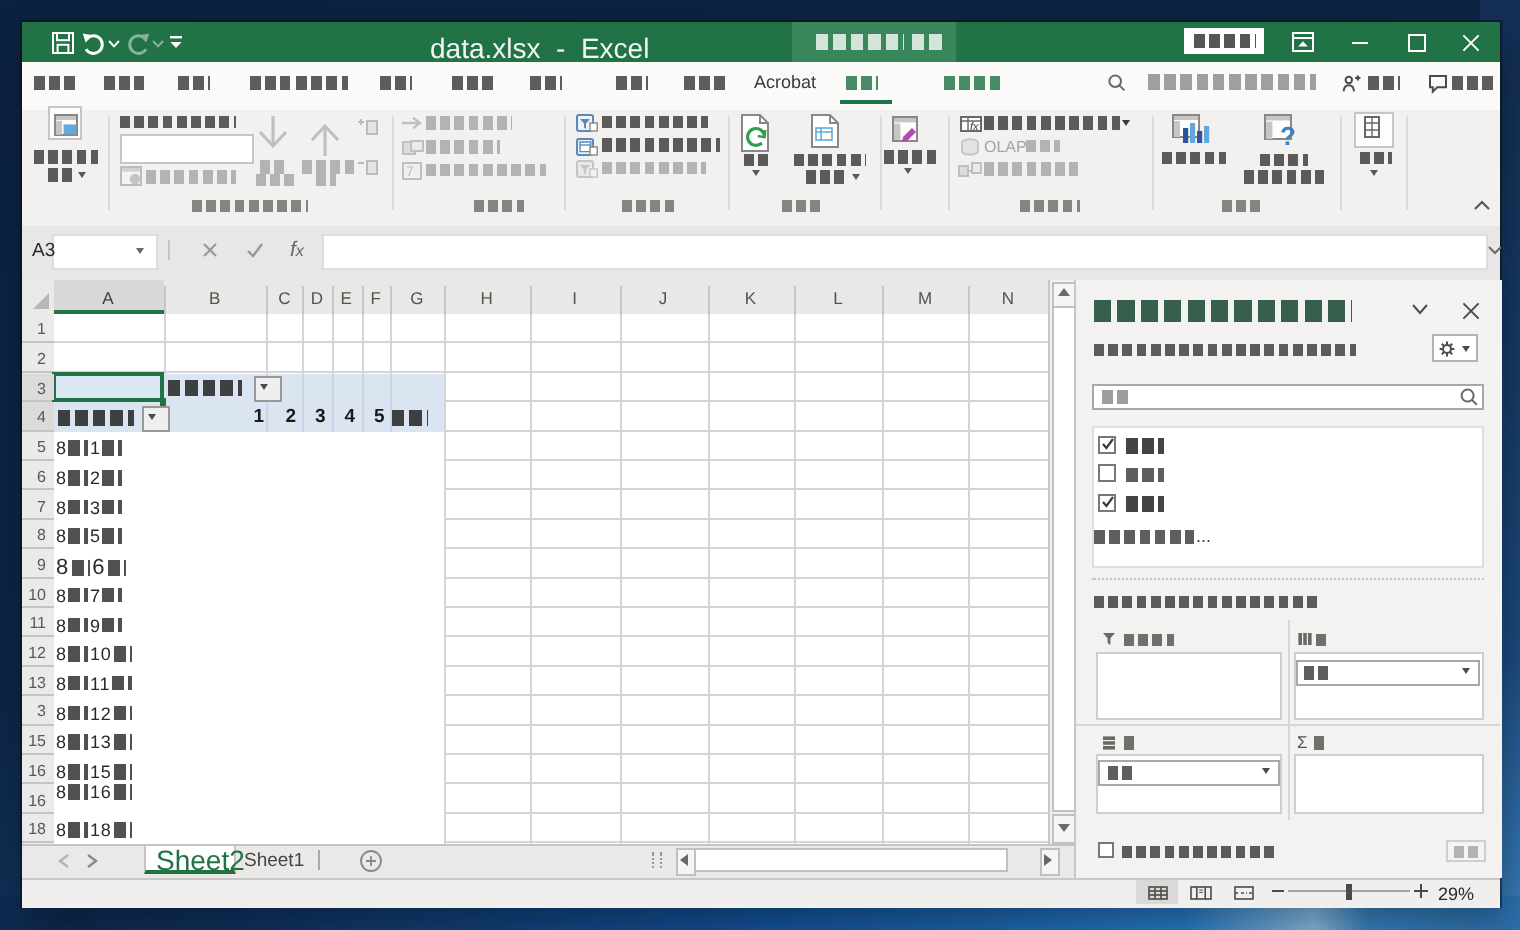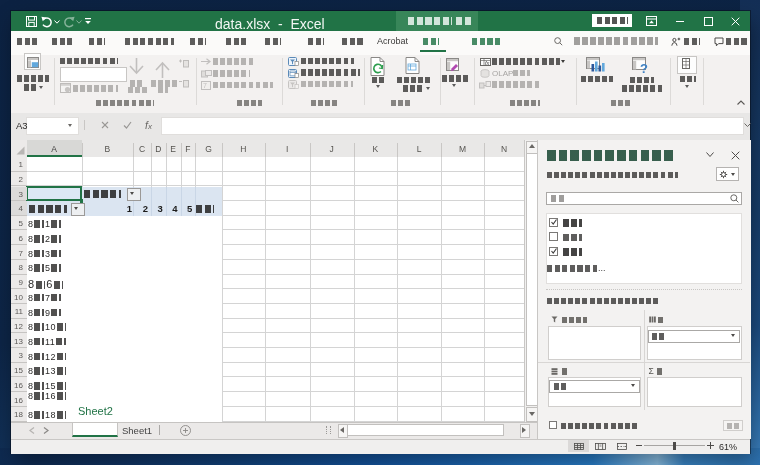--- a/index.html
+++ b/index.html
@@ -461,21 +461,21 @@
     </svg>
 
 <div class="t" style="left:11px;top:422px;width:526px;height:16.5px;background:#ebe9e8;border-top:1px solid #c6c4c2"></div>
 <svg class="t" style="left:29px;top:427px" width="6" height="7" viewBox="0 0 6 7">
       <path d="M5 0.5 L1 3.5 L5 6.5" fill="none" stroke="#b5b3b1" stroke-width="1.2"></path>
     </svg>
 <svg class="t" style="left:43px;top:427px" width="6" height="7" viewBox="0 0 6 7">
       <path d="M1 0.5 L5 3.5 L1 6.5" fill="none" stroke="#8a8886" stroke-width="1.2"></path>
     </svg>
 <div class="t" style="left:71.6px;top:422.5px;width:44px;height:12px;background:#fff;border-left:1px solid #c6c4c2;border-right:1px solid #c6c4c2;border-bottom:2.2px solid #217346"></div>
-<div class="t" style="left:78px;top:405px;font-size:11px;color:#217346">Sheet2</div>
+<div class="t" style="left:78px;top:422px;font-size:14px;color:#217346">Sheet2</div>
 <div class="t" style="left:122px;top:424.5px;font-size:9.5px;color:#444">Sheet1</div>
 <div class="t" style="left:158.7px;top:425px;width:1px;height:10px;background:#aaa8a6"></div>
 <svg class="t" style="left:179.5px;top:424.5px" width="11" height="11" viewBox="0 0 11 11">
       <circle cx="5.5" cy="5.5" r="5" fill="none" stroke="#8a8886" stroke-width="0.9"></circle>
       <path d="M5.5 3 v5 M3 5.5 h5" stroke="#8a8886" stroke-width="0.9"></path>
     </svg>
 
 <div class="t" style="left:326px;top:426px;width:2.5px;height:8px;border-left:1px dotted #9a9896;border-right:1px dotted #9a9896"></div>
 <div class="t" style="left:337.9px;top:423.7px;width:8px;height:12.4px;background:#f6f5f4;border:1px solid #c2c0be"></div>
 <svg class="t" style="left:340px;top:427px" width="4" height="6" viewBox="0 0 4 6">
@@ -513,21 +513,21 @@
         <path d="M0.5 3.5 h2 m1 0 h3 m1 0 h2" stroke-dasharray="1.5 1"></path>
       </g>
     </svg>
 <div class="t" style="left:636px;top:444.5px;width:6px;height:1.2px;background:#4d4b49"></div>
 <div class="t" style="left:644px;top:445.2px;width:61px;height:1px;background:#a7a5a3"></div>
 <div class="t" style="left:672.5px;top:441.5px;width:3px;height:8.5px;background:#4d4b49"></div>
 <div class="t" style="left:707px;top:442px;width:7px;height:7px">
       <div style="position:absolute;left:0;top:3px;width:7px;height:1.2px;background:#4d4b49"></div>
       <div style="position:absolute;left:3px;top:0;width:1.2px;height:7px;background:#4d4b49"></div>
     </div>
-<div class="t" style="left:719px;top:441.5px;font-size:9px;color:#2b2a29">61%</div>
+<div class="t" style="left:719px;top:441.5px;font-size:9px;color:#2b2a29">29%</div>
 
 <div class="t" style="left:537px;top:140px;width:213px;height:298.5px;background:#f3f2f1;border-left:1px solid #c8c6c4"></div>
 <div class="g g11" style="left:547px;top:150px;width:129px;color:#27523f;opacity:.92"></div>
 <svg class="t" style="left:706px;top:152px" width="8" height="6" viewBox="0 0 8 6">
       <path d="M0.5 0.5 L4 4.5 L7.5 0.5" fill="none" stroke="#4d4b49" stroke-width="1"></path>
     </svg>
 <svg class="t" style="left:731px;top:151px" width="9" height="9" viewBox="0 0 9 9">
       <g stroke="#4d4b49" stroke-width="1">
         <line x1="0.7" y1="0.7" x2="8.3" y2="8.3"></line>
         <line x1="8.3" y1="0.7" x2="0.7" y2="8.3"></line>

